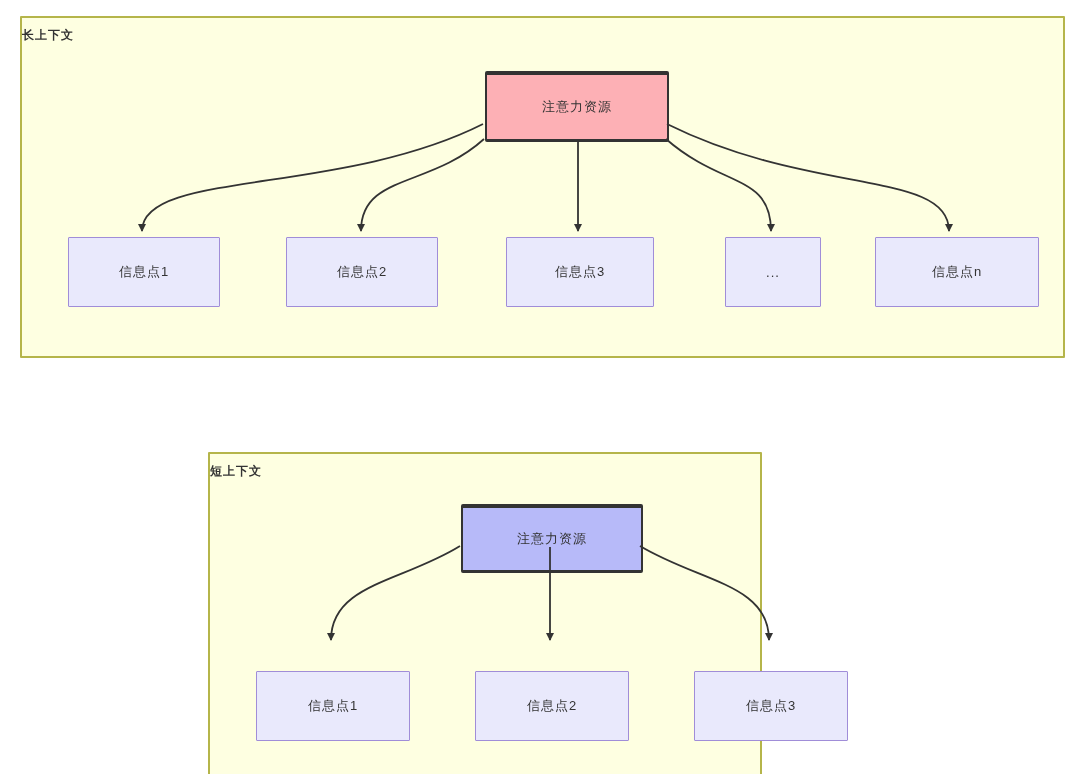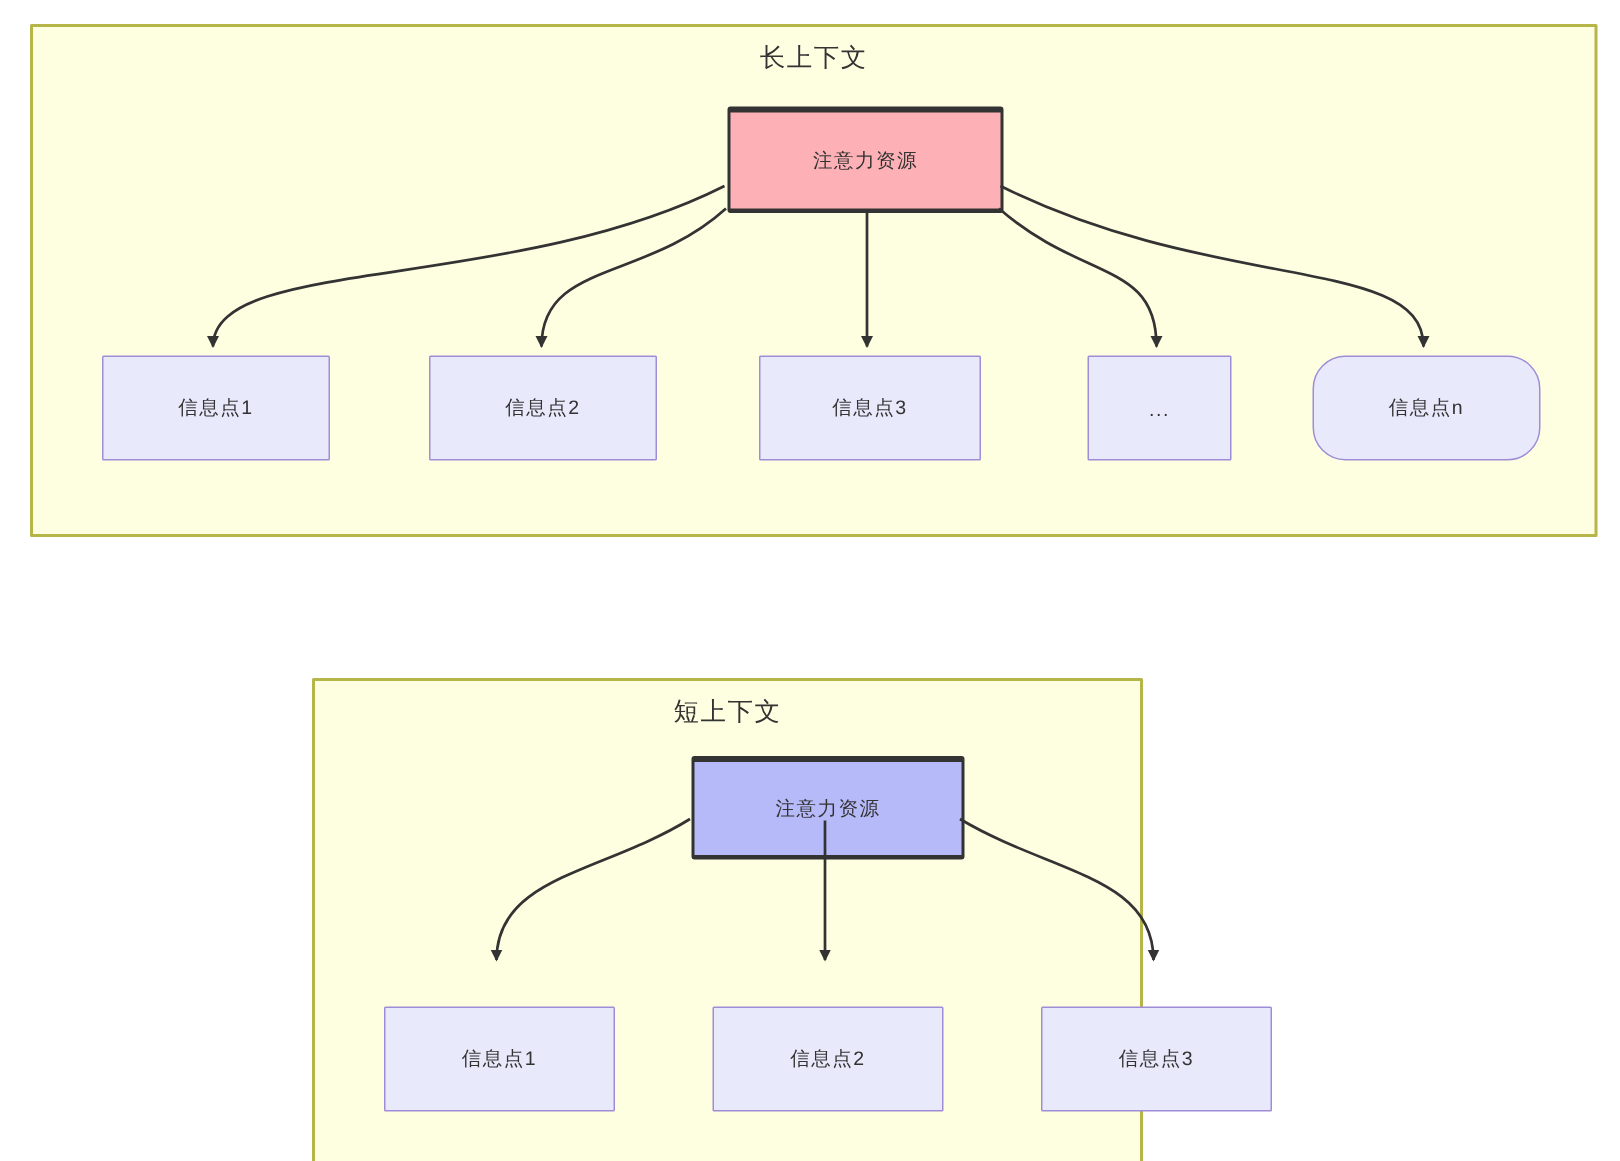--- a/index.html
+++ b/index.html
@@ -29,23 +29,23 @@
     background: var(--container-bg);
     border: 2px solid var(--container-border);
     border-radius: 1px;
   }
   .group-long  { left: 20px;  top: 16px;  width: 1045px; height: 342px; }
   .group-short { left: 208px; top: 452px; width: 554px;  height: 334px; padding-left: 48px; }
 
   .group-title {
     position: absolute;
     top: 9px; left: 0; right: 0;
-    text-align: center;
-    font-size: 17px;
-    font-weight: 400;
+    text-align: left;
+    font-size: 12px;
+    font-weight: 700;
     letter-spacing: 1px;
   }
 
   .node {
     position: absolute;
     display: flex;
     align-items: center;
     justify-content: center;
     font-size: 13px;
     letter-spacing: 1px;
@@ -63,21 +63,21 @@
     background: var(--info-bg);
     border: 1.5px solid var(--info-border);
     border-radius: 1px;
     height: 70px;
   }
   
   .ln-0 { left: 46px;  top: 219px; width: 152px; }
   .ln-1 { left: 264px; top: 219px; width: 152px; }
   .ln-2 { left: 484px; top: 219px; width: 148px; }
   .ln-3 { left: 703px; top: 219px; width: 96px;  }
-  .ln-4 { left: 853px; top: 219px; width: 152px; border-radius: 22px; }
+  .ln-4 { left: 853px; top: 219px; width: 164px; }
   
   .sn-0 { left: 46px;  top: 217px; width: 154px; }
   .sn-1 { left: 265px; top: 217px; width: 154px; }
   .sn-2 { left: 484px; top: 217px; width: 154px; }
 
   .edges {
     position: absolute;
     left: 0; top: 0;
     width: 1080px; height: 774px;
     pointer-events: none;

